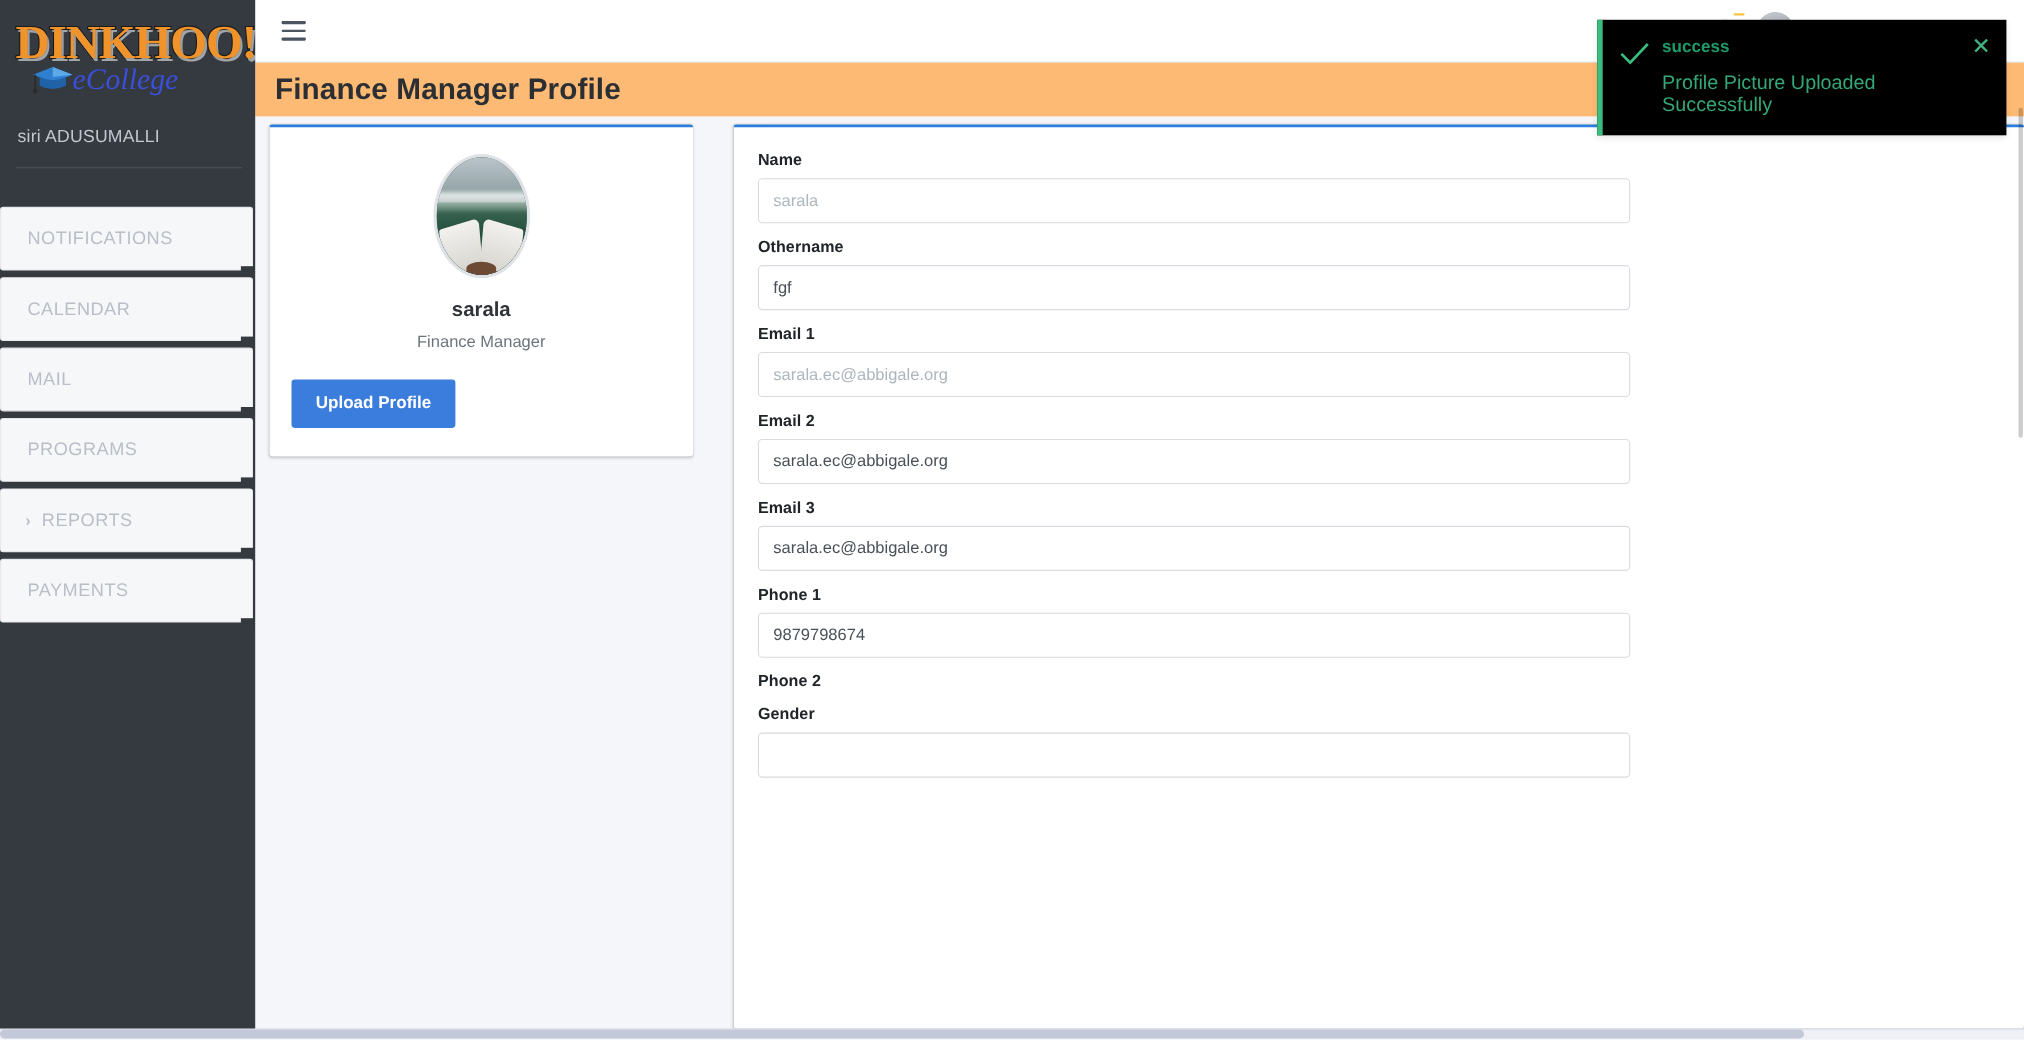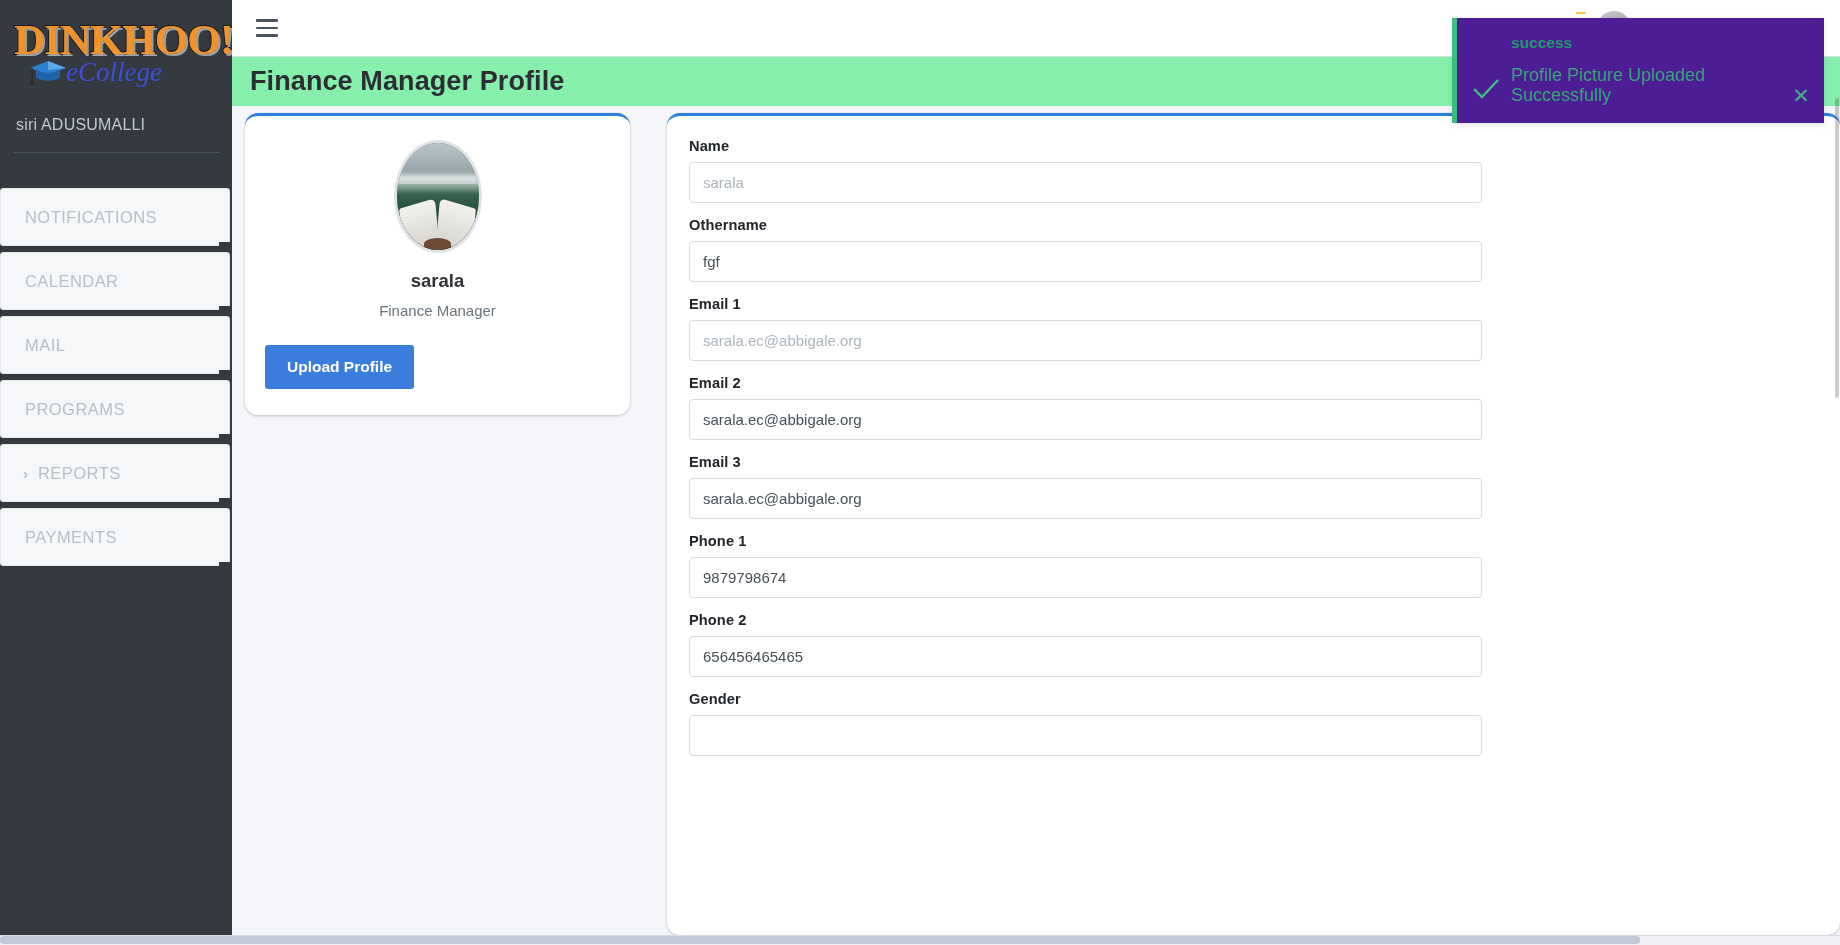--- a/index.html
+++ b/index.html
@@ -145,21 +145,21 @@
     content:''; position:absolute; left:6px; bottom:0;
     width:22px; height:13px; background:#e8eaec; border-radius:11px 11px 0 0;
   }
   .user-name { font-size: 15.5px; color: #cfd3d8; white-space: nowrap; }
 
   
   .page-head {
     position: absolute;
     left: 232px; top: 57px;
     width: 1608px; height: 49px;
-    background: #86efac;
+    background: #fdba74;
     display: flex; align-items: center;
   }
   .page-title {
     font-size: 27px;
     color: #2b2f33;
     padding-left: 18px;
     letter-spacing: .1px;
   }
 
   
@@ -168,21 +168,21 @@
     left: 232px; top: 106px;
     width: 1608px; height: 829px;
     background: #f4f6f9;
     display: flex;
     align-items: flex-start;
     padding: 7px 0 0 13px;
   }
   .card {
     background: #fff;
     border-top: 3px solid #2a7fe0;
-    border-radius: 13px;
+    border-radius: 3px;
     box-shadow: 0 0 1px rgba(0,0,0,.125), 0 1px 3px rgba(0,0,0,.2);
   }
   .profile-card {
     width: 385px;
     padding: 24px 20px 26px 20px;
     margin-right: 37px;
     flex: none;
   }
   .avatar-lg {
     width: 88px; height: 113px;
@@ -274,27 +274,26 @@
   }
   .field input::placeholder { color: #adb5bd; }
   .field { margin-bottom: 14px; }
 
   
   .toast {
     position: absolute;
     right: 16px; top: 18px;
     width: 372px;
     min-height: 90px;
-    background: #4c1d95;
+    background: #000000;
     border-left: 5px solid #3bbd80;
     box-shadow: 0 2px 6px rgba(0,0,0,.10);
     display: flex;
     padding: 16px 12px 18px 14px;
     z-index: 30;
-    align-items: flex-end;
   }
   .toast-check { width: 34px; flex: none; padding-top: 3px; }
   .toast-body { flex: 1; padding-left: 6px; }
   .toast-title {
     font-size: 15.5px; font-weight: bold; color: #1f9b6b;
     margin-bottom: 13px;
   }
   .toast-msg { font-size: 18px; color: #35a777; line-height: 20px; }
   .toast-close {
     width: 22px; flex: none;
@@ -437,21 +436,20 @@
       <div class="field">
         <label>Email 3</label>
         <input value="sarala.ec@abbigale.org" placeholder="" style="">
       </div>
       <div class="field">
         <label>Phone 1</label>
         <input value="9879798674" placeholder="" style="">
       </div>
       <div class="field">
         <label>Phone 2</label>
-        <input value="656456465465" placeholder="" style="">
       </div>
       <div class="field">
         <label>Gender</label>
         <input value="" placeholder="" style="">
       </div>
     </section>
   </main>
 
   <div class="toast">
     <div class="toast-check">

